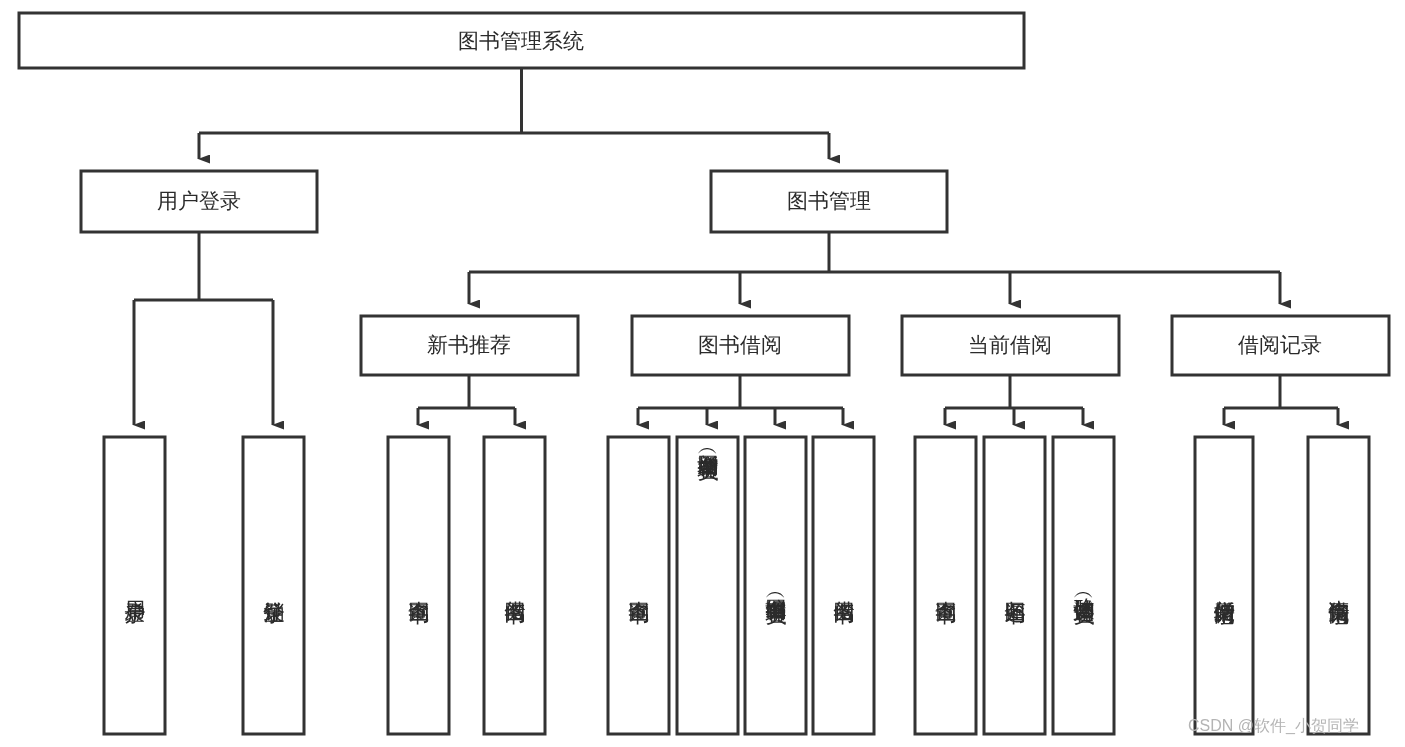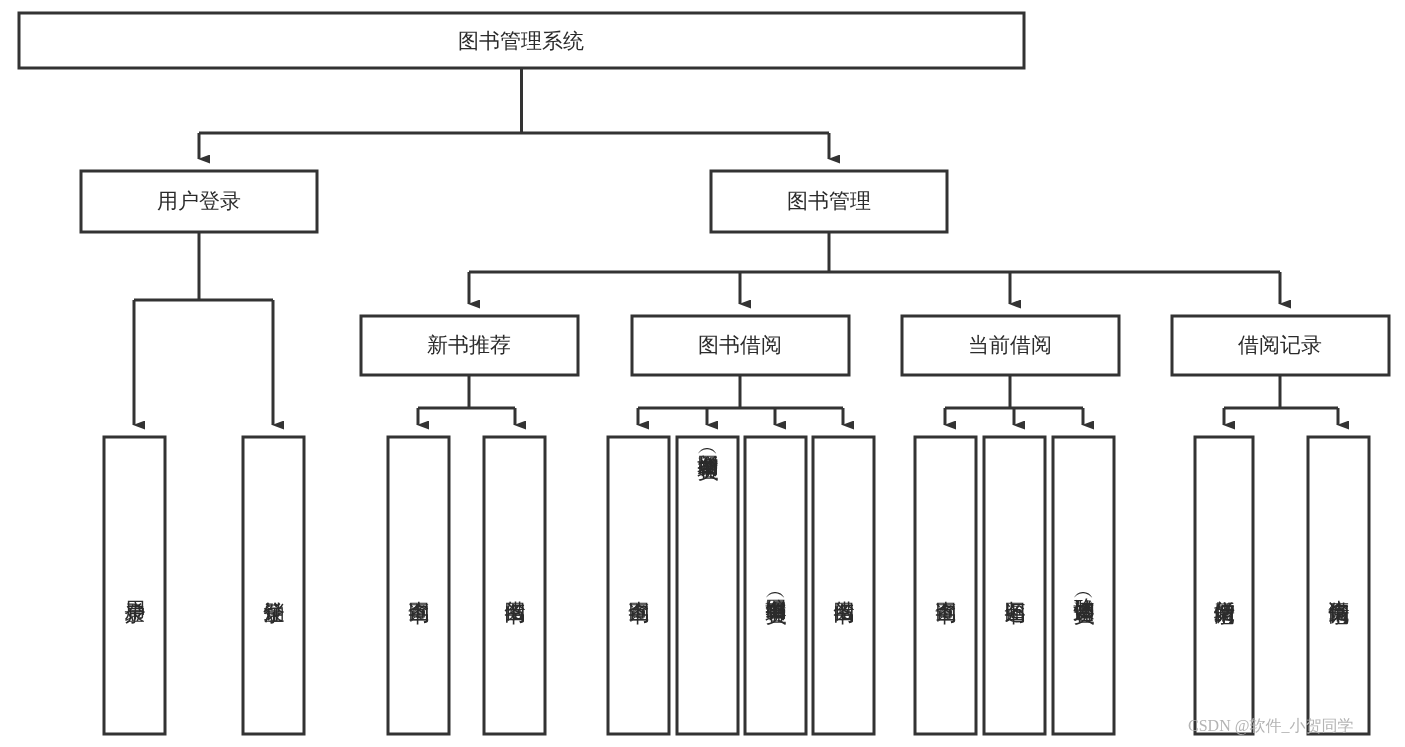--- a/index.html
+++ b/index.html
@@ -59,21 +59,21 @@
     color: #2b2b2b;
     letter-spacing: 1px;
     text-align: center;
     white-space: nowrap;
     pointer-events: none;
   }
   .watermark {
     position: absolute;
     left: 1188px;
     top: 716px;
-    font-family: Liberation Serif, serif;
+    font-family: Liberation Sans, sans-serif;
     font-size: 16px;
     color: #b4b4b4;
     white-space: nowrap;
   }
 </style>
 </head>
 <body>
 
 <div id="diagram-root">
 

